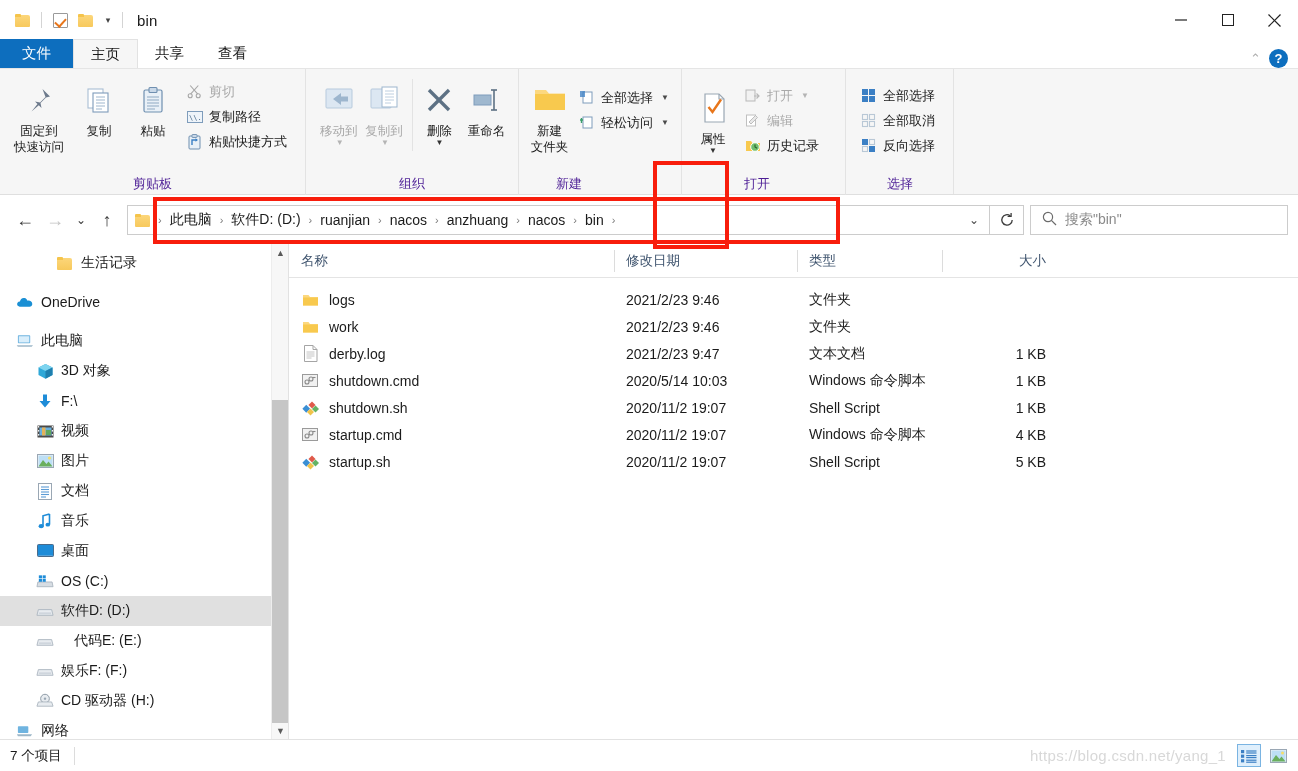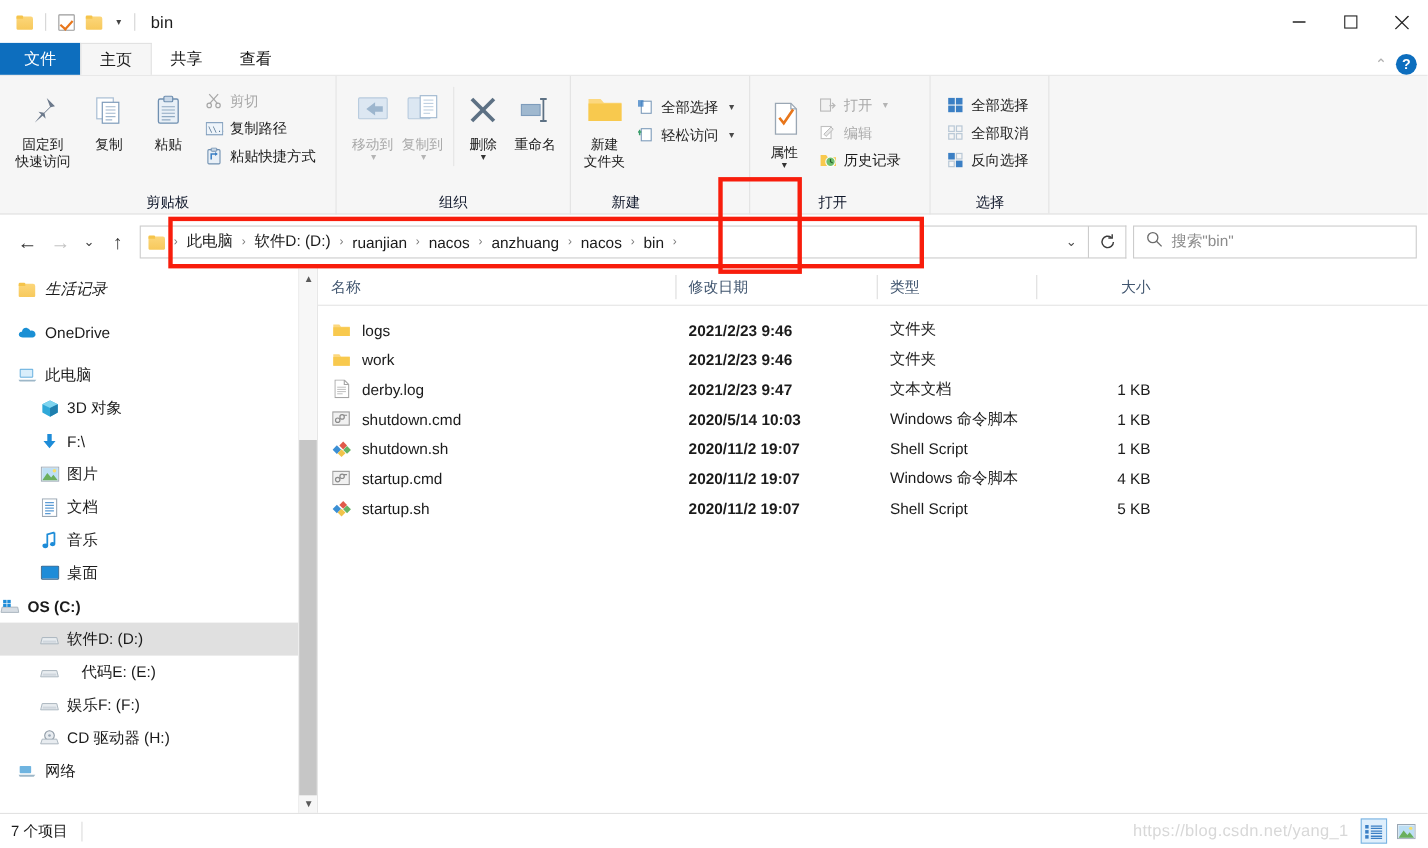--- a/index.html
+++ b/index.html
@@ -76,21 +76,21 @@
 
   
   .ribbon {
     position: absolute; top: 69px; left: 0; width: 1298px; height: 126px;
     background: #f6f6f6; border-bottom: 1px solid #dfdfdf; display: flex;
   }
   .rgroup { display: flex; flex-direction: column; height: 126px; position: relative; }
   .rgroup + .rgroup { border-left: 1px solid #e3e3e3; }
   .rg-items { display: flex; flex: 1; align-items: flex-start; padding: 6px 6px 0 6px; }
   .rg-label {
-    height: 22px; text-align: center; font-size: 13px; color: #0f172a;
+    height: 22px; text-align: center; font-size: 13px; color: #4c1d95;
     display: flex; align-items: center; justify-content: center;
   }
   .bigbtn {
     width: 62px; display: flex; flex-direction: column; align-items: center;
     padding-top: 6px; cursor: default;
   }
   .bigbtn .bl {
     font-size: 12.5px; color: #1b1b1b; text-align: center; line-height: 16px; margin-top: 4px;
   }
   .bigbtn.dim .bl { color: #a8a8a8; }
@@ -188,21 +188,21 @@
   .colh.c-date { width: 183px; }
   .colh.c-type { width: 145px; }
   .colh.c-size { width: 118px; justify-content: flex-end; padding-right: 14px; padding-left: 0; }
   .colh.c-size::before { left: 0; }
   .frow {
     display: flex; height: 27px; align-items: center; font-size: 14px; color: #1b1b1b;
     cursor: default;
   }
   .fc { display: flex; align-items: center; height: 27px; }
   .fc.c-name { width: 325px; padding-left: 12px; gap: 9px; }
-  .fc.c-date { width: 183px; padding-left: 12px; font-weight: bold; }
+  .fc.c-date { width: 183px; padding-left: 12px; }
   .fc.c-type { width: 145px; padding-left: 12px; }
   .fc.c-size { width: 118px; justify-content: flex-end; padding-right: 14px; }
   .fico { width: 19px; height: 19px; display: flex; align-items: center; justify-content: center; flex:0 0 19px;}
 
   
   .status {
     position: absolute; top: 739px; left: 0; width: 1298px; height: 32px;
     background: #fff; border-top: 1px solid #e2e2e2; display: flex; align-items: center;
   }
   .status-text { font-size: 13.5px; color: #1b1b1b; padding-left: 10px; }
@@ -587,21 +587,21 @@
       </span>
       <span class="search-ph">搜索"bin"</span>
     </div>
   </div>
 
   <div class="main">
 
     <div class="sidebar">
       <div style="padding-top:4px;">
 
-        <div class="nav-item" style="padding-left:16px;font-style:italic;">
+        <div class="nav-item" style="padding-left:56px;">
           <span class="ni">
               <span class="folder-ico"></span>
             </span>
           <span>生活记录</span>
         </div>
 
         <div style="height:9px"></div>
 
         <div class="nav-item" style="padding-left:16px;">
           <span class="ni">
@@ -638,20 +638,39 @@
 
         <div class="nav-item" style="padding-left:36px;">
           <span class="ni">
             <svg width="16" height="16" viewBox="0 0 16 16">
                 <path d="M6 1.5 L10 1.5 L10 8 L13.5 8 L8 14.5 L2.5 8 L6 8 Z" fill="#1e8cd8"></path>
               </svg>
           </span>
           <span>F:\</span>
         </div>
 
+        <div class="nav-item" style="padding-left:36px;">
+          <span class="ni">
+            <svg width="17" height="15" viewBox="0 0 17 15">
+                <rect x="0.5" y="1.5" width="16" height="12" fill="#4a4a4a"></rect>
+                <rect x="2.5" y="3.5" width="12" height="8" fill="#69b0e0"></rect>
+                <rect x="5" y="3.5" width="3.5" height="8" fill="#e3b35a"></rect>
+                <rect x="9" y="6" width="5" height="5" fill="#5fa85f"></rect>
+                <g fill="#efefef">
+                  <rect x="1" y="2" width="1.2" height="1.6"></rect>
+                  <rect x="1" y="6" width="1.2" height="1.6"></rect>
+                  <rect x="1" y="10" width="1.2" height="1.6"></rect>
+                  <rect x="14.8" y="2" width="1.2" height="1.6"></rect>
+                  <rect x="14.8" y="6" width="1.2" height="1.6"></rect>
+                  <rect x="14.8" y="10" width="1.2" height="1.6"></rect>
+                </g>
+              </svg>
+          </span>
+          <span>视频</span>
+        </div>
 
         <div class="nav-item" style="padding-left:36px;">
           <span class="ni">
             <svg width="17" height="14" viewBox="0 0 17 14">
                 <rect x="0.5" y="0.5" width="16" height="13" fill="#eef3f7" stroke="#9aa7b4" stroke-width="1"></rect>
                 <rect x="1.5" y="1.5" width="14" height="11" fill="#bddff5"></rect>
                 <path d="M1.5 12.5 L6 6 L9.5 10 L11.5 7.5 L15.5 12.5 Z" fill="#6aaf5e"></path>
                 <circle cx="12.5" cy="4" r="1.6" fill="#f7de6a"></circle>
               </svg>
           </span>
@@ -688,21 +707,21 @@
         <div class="nav-item" style="padding-left:36px;">
           <span class="ni">
             <svg width="17" height="14" viewBox="0 0 17 14">
                 <rect x="0.5" y="0.5" width="16" height="12" rx="1" fill="#1e8cd8" stroke="#4a6b8a" stroke-width="1"></rect>
                 <path d="M1.5 11.5 L15.5 11.5 L15.5 12 L1.5 12 Z" fill="#8fb7d8"></path>
               </svg>
           </span>
           <span>桌面</span>
         </div>
 
-        <div class="nav-item" style="font-weight:bold;">
+        <div class="nav-item" style="padding-left:36px;">
           <span class="ni">
             <svg width="19" height="15" viewBox="0 0 19 15">
                 <path d="M2 8 L17 8 L18 13 L1 13 Z" fill="#d7dde3" stroke="#a8b3bd" stroke-width="0.9"></path>
                 <g fill="#1e8cd8">
                   <rect x="3" y="1" width="3.3" height="3.1"></rect>
                   <rect x="7" y="1" width="3.3" height="3.1"></rect>
                   <rect x="3" y="4.7" width="3.3" height="3.1"></rect>
                   <rect x="7" y="4.7" width="3.3" height="3.1"></rect>
                 </g>
               </svg>

